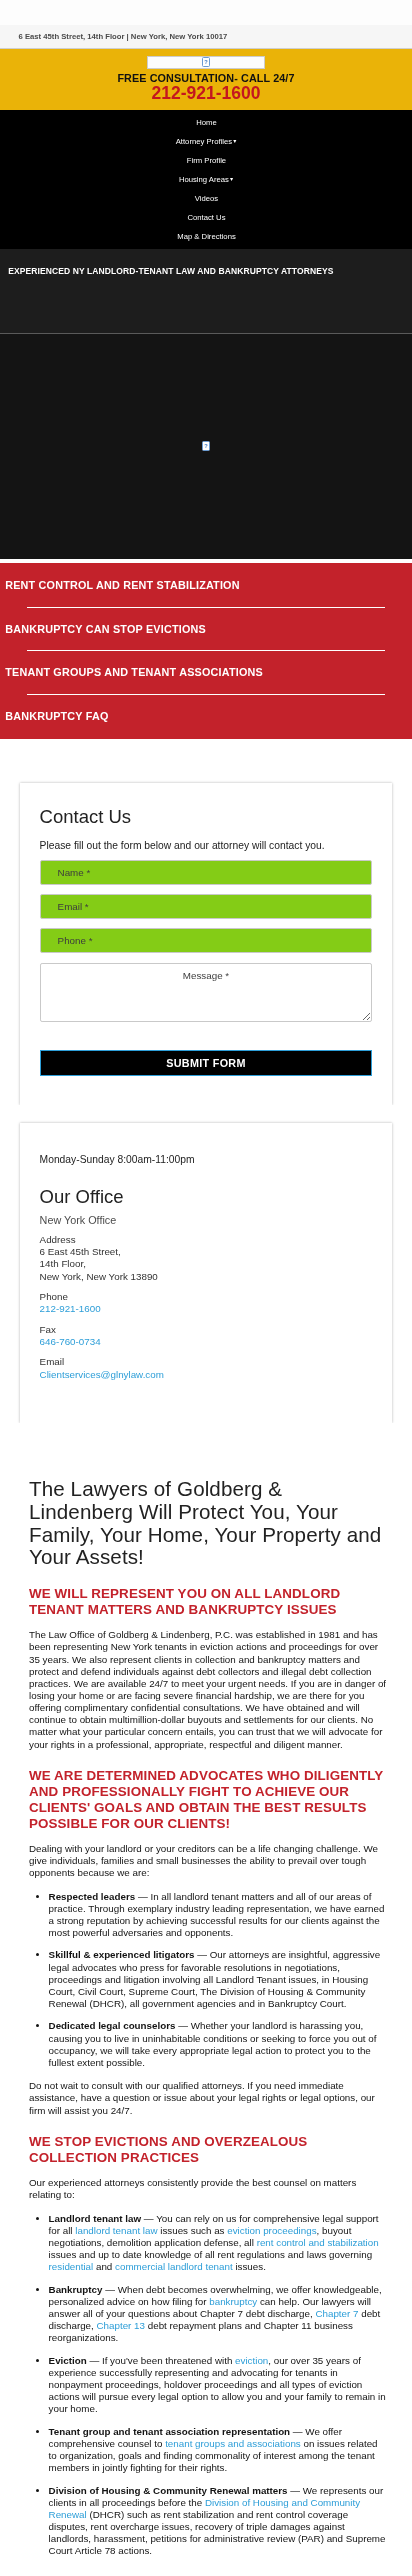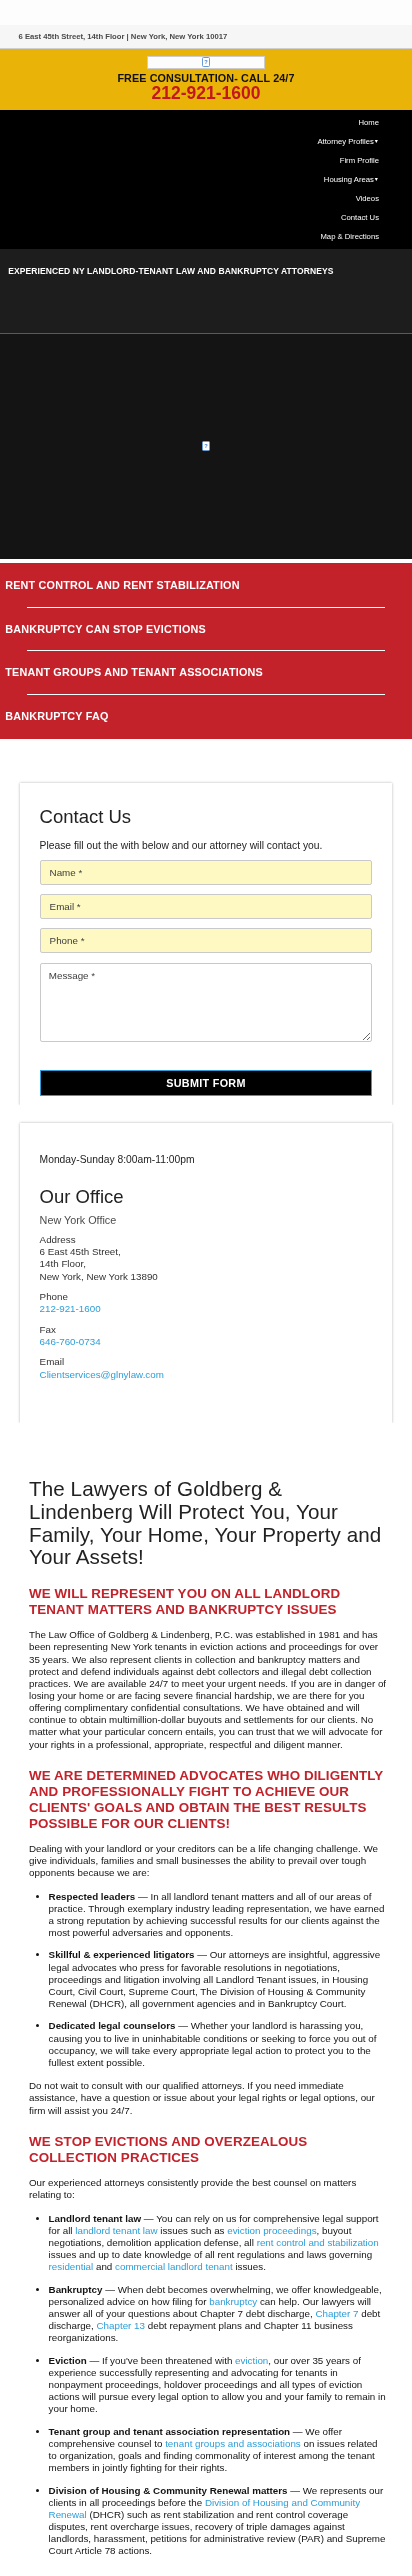--- a/index.html
+++ b/index.html
@@ -16,21 +16,21 @@
   .address-bar { background:#f6f6f6; border-bottom:0.5px solid #cfcfcf; padding:7.2px 0 7.2px 18.5px;
                  font-size:7.7px; font-weight:bold; color:#4a4a4a; }
   .brand-block { padding:6.2px 0 7.2px; text-align:center; background:#eab308; }
   .logo-box { display:inline-flex; align-items:center; justify-content:center; width:118px; height:13.4px;
               border:0.5px solid #ccc; background:#fcfcfc; margin-bottom:3.1px; }
   .consult-line { font-size:10.8px; font-weight:bold; color:#111; letter-spacing:0.1px; }
   .phone-big { display:block; font-size:17.5px; font-weight:bold; color:#c4171f; text-decoration:none; line-height:1.1; }
 
   
   .main-nav { background:#000; padding:2.1px 0 3.1px; }
-  .main-nav .nav-item { display:flex; align-items:center; justify-content:flex-end;
+  .main-nav .nav-item { display:flex; align-items:center; justify-content:center;
        color:#fff; font-size:7.7px; padding:5.2px 33px 5.2px 34px; height:19px; text-decoration:none; }
   .main-nav .arrow { color:#fff; font-size:5.2px; }
 
   
   .hero { background:#1d1d1d; color:#fff; padding:10.3px 8.2px 12.4px; height:84px; }
   .hero h1 { font-size:17.5px; line-height:1.06; font-weight:bold; letter-spacing:0.2px; }
   .hero p { margin-top:7.2px; font-size:8.5px; font-weight:bold; letter-spacing:0.1px; }
 
   
   .media-box { background:#141414; border-top:1px solid #5a5a5a; height:226px;
@@ -46,24 +46,24 @@
   .spacer85 { height:44px; background:#fff; }
   .spacer34 { height:17.5px; background:#fff; }
   .spacer70 { height:36px; background:#fff; }
 
   
   .card { width:372px; margin:0 auto; background:#fff; box-shadow:0 0 2.6px rgba(0,0,0,.30);
           padding:23px 19.6px 20.6px; }
   .card h2.big { font-size:18.5px; font-weight:300; color:#222; }
   .card .sub { margin-top:11.3px; font-size:10.3px; color:#222; }
   .field { width:100%; height:25px; border:0.5px solid #c9c9c9; border-radius:2.1px; margin-top:9.3px;
-           padding:0 9px; font-size:9.8px; font-family:"Liberation Sans",sans-serif; color:#222; background:#fef9c3; }
+           padding:0 17px; font-size:9.8px; font-family:"Liberation Sans",sans-serif; color:#222; background:#84cc16; }
   .field::placeholder, textarea.fieldta::placeholder { color:#3d3d3d; opacity:1; }
-  textarea.fieldta { width:100%; height:79px; border:0.5px solid #c9c9c9; border-radius:2.1px; margin-top:9.3px;
-           padding:6.2px 8.2px; font-size:9.8px; font-family:"Liberation Sans",sans-serif; resize:vertical; }
+  textarea.fieldta { width:100%; height:59px; border:0.5px solid #c9c9c9; border-radius:2.1px; margin-top:9.3px;
+           padding:6.2px 8.2px; font-size:9.8px; font-family:"Liberation Sans",sans-serif; resize:vertical;text-align:center; }
   .submit-btn { display:block; width:100%; margin-top:26px; background:#000; color:#fff; font-weight:bold;
            font-size:10.8px; letter-spacing:0.3px; padding:6.2px 0; border:1px solid #2d9ed8; cursor:pointer;
            font-family:"Liberation Sans",sans-serif; }
   .contact-card { height:322px; }
 
   .office-card { height:300px; }
   .red-h { color:#c3222b; font-weight:bold; font-size:13.4px; letter-spacing:0.1px; }
   .office-card .hours { margin-top:8.2px; font-size:10.3px; color:#222; }
   .office-card h2.big { margin-top:20.6px; }
   .office-card .loc-name { margin-top:6.2px; font-size:10.8px; color:#4c4c4c; }
@@ -137,21 +137,21 @@
   <div class="divider"></div>
   <a class="redlink">TENANT GROUPS AND TENANT ASSOCIATIONS</a>
   <div class="divider"></div>
   <a class="redlink">BANKRUPTCY FAQ</a>
 </section>
 
 <div class="spacer85"></div>
 
 <section class="card contact-card">
   <h2 class="big">Contact Us</h2>
-  <p class="sub">Please fill out the with below and our attorney will contact you.</p>
+  <p class="sub">Please fill out the form below and our attorney will contact you.</p>
   <form>
     <input class="field" type="text" placeholder="Name *" style="">
     <input class="field" type="text" placeholder="Email *" style="">
     <input class="field" type="text" placeholder="Phone *" style="">
     <textarea class="fieldta" placeholder="Message *" style=""></textarea>
     <button type="button" class="submit-btn">SUBMIT FORM</button>
   </form>
 </section>
 
 <div class="spacer34"></div>

